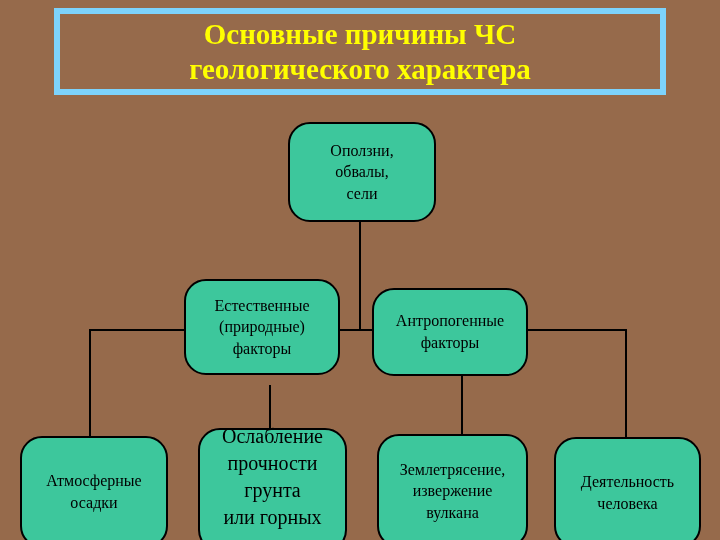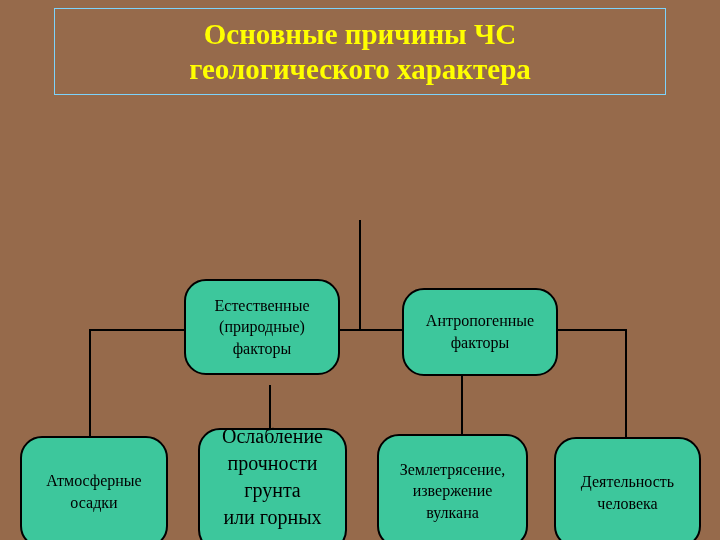--- a/index.html
+++ b/index.html
@@ -7,21 +7,21 @@
       width: 720px; height: 540px;
       overflow: hidden;
       font-family: "Liberation Serif", "DejaVu Serif", serif;
     }
     body { background: var(--bg, #966A4B); position: relative; }
     .stage { position: absolute; left: 0; top: 0; width: 720px; height: 540px; }
 
     .title-box {
       position: absolute;
       left: 54px; top: 8px; width: 612px; height: 87px;
-      border: 1px solid #7dd3fc;
+      border: 6px solid #7dd3fc;
       display: flex; align-items: center; justify-content: center;
       text-align: center;
     }
     .title-text {
       color: var(--title, #FFFF00);
       font-weight: bold;
       font-size: 29px;
       line-height: 1.2;
       white-space: pre-line;
       text-align: center;
@@ -59,26 +59,29 @@
 геологического характера</div>
   </div>
 
   <div class="line v" style="left:359px; top:220px; height:111px;"></div>
   <div class="line h" style="left:89px; top:329px; width:538px;"></div>
   <div class="line v" style="left:89px; top:329px; height:108px;"></div>
   <div class="line v" style="left:269px; top:385px; height:46px;"></div>
   <div class="line v" style="left:461px; top:375px; height:60px;"></div>
   <div class="line v" style="left:625px; top:329px; height:110px;"></div>
 
+  <div class="node" style="left:288px; top:122px; width:148px; height:100px;">Оползни,
+обвалы,
+сели</div>
 
   <div class="node" style="left:184px; top:279px; width:156px; height:96px;">Естественные
 (природные)
 факторы</div>
 
-  <div class="node" style="left:402px; top:288px; width:156px; height:88px;">Антропогенные
+  <div class="node" style="left:372px; top:288px; width:156px; height:88px;">Антропогенные
 факторы</div>
 
   <div class="node" style="left:20px; top:436px; width:148px; height:112px;">Атмосферные
 осадки</div>
 
   <div class="node big-text" style="left:198px; top:428px; width:149px; height:124px;">Ослабление
 прочности грунта
 или горных
 масс</div>
 

